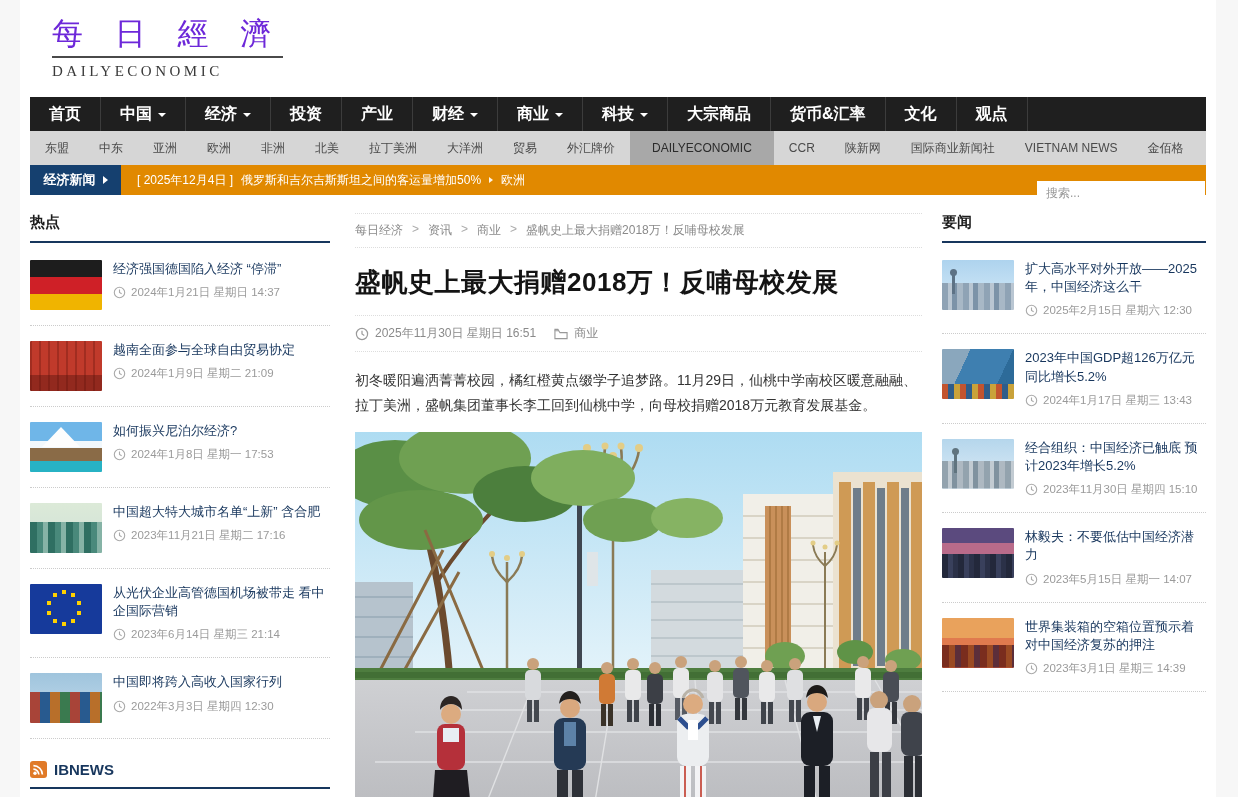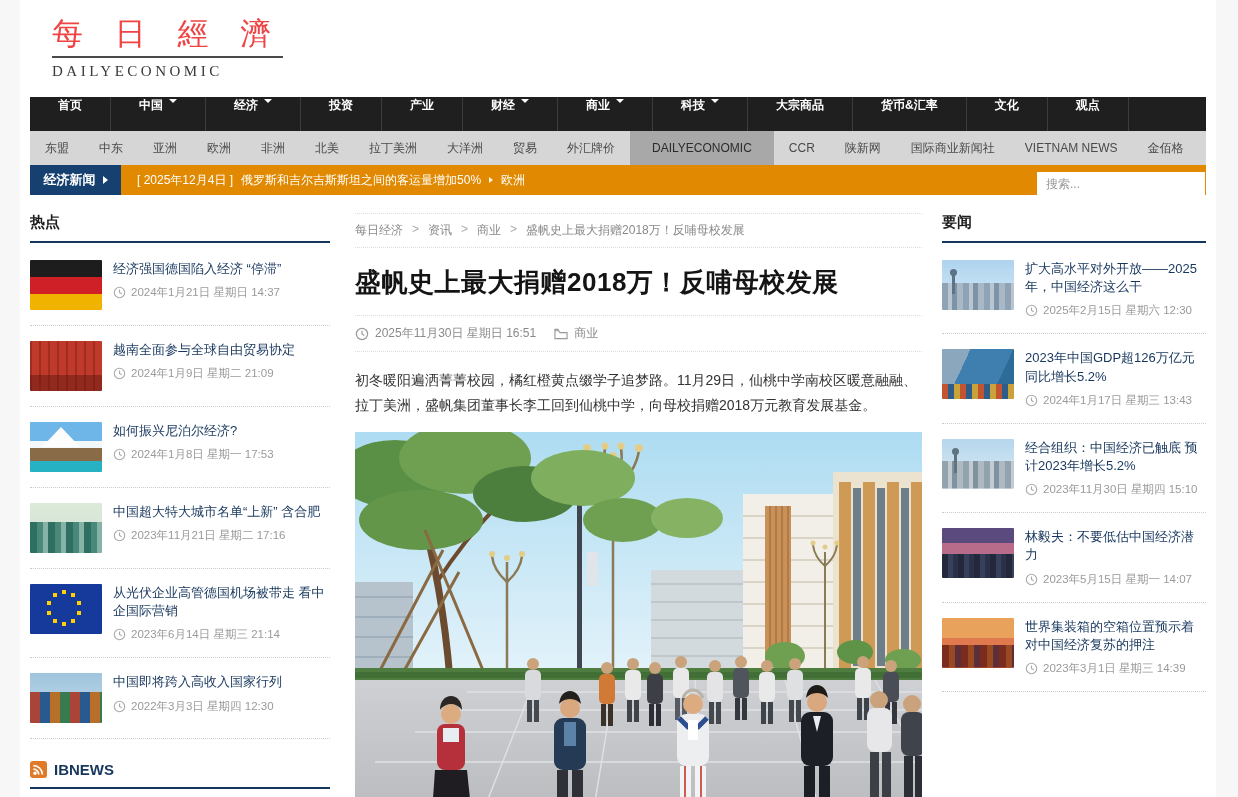--- a/index.html
+++ b/index.html
@@ -2,40 +2,40 @@
 <html><head>
 <meta charset="utf-8">
 <style>
   *{box-sizing:border-box;margin:0;padding:0}
   html,body{width:1238px;height:797px;overflow:hidden}
   body{background:#f7f7f7;font-family:"Liberation Sans",sans-serif;color:#222}
   .page{width:1196px;margin-left:20px;background:#fff;min-height:797px;padding:0 10px}
 
   
   .header{height:97px;display:flex;align-items:center;padding-left:22px}
-  .logo-cn{font-family:"Liberation Serif","DejaVu Serif",serif;font-size:31px;letter-spacing:12px;color:#ef4444;border-bottom:2px solid #4a4a4a;padding-bottom:7px;line-height:1;white-space:nowrap}
+  .logo-cn{font-family:"Liberation Serif","DejaVu Serif",serif;font-size:31px;letter-spacing:12px;color:#6d28d9;border-bottom:2px solid #4a4a4a;padding-bottom:7px;line-height:1;white-space:nowrap}
   .logo-en{font-family:"Liberation Serif","DejaVu Serif",serif;font-size:15px;letter-spacing:3.5px;color:#3a3a3a;margin-top:5px}
 
   
   .navbar{display:flex;height:34px;background:#1f1f1f}
-  .nav-item{display:flex;align-items:flex-start;gap:6px;padding:0 28px;color:#fff;font-size:12px;font-weight:bold;border-right:1px solid #3c3c3c;cursor:pointer;white-space:nowrap}
+  .nav-item{display:flex;align-items:center;gap:6px;padding:0 19px;color:#fff;font-size:16px;font-weight:bold;border-right:1px solid #3c3c3c;cursor:pointer;white-space:nowrap}
   .caret{width:0;height:0;border-left:4px solid transparent;border-right:4px solid transparent;border-top:4px solid #fff;margin-top:2px}
 
   
   .subnav{display:flex;height:34px;background:#d6d6d6;align-items:stretch}
   .subnav-item{display:flex;align-items:center;padding:0 15px;font-size:12px;color:#4a4a4a;cursor:pointer;white-space:nowrap}
   .subnav-item.active{background:#a8a8a8;color:#2b2b2b;padding:0 22px}
 
   
   .ticker{display:flex;height:30px;position:relative}
   .ticker-label{width:91px;background:#15406f;color:#fff;font-size:13px;font-weight:bold;display:flex;align-items:center;justify-content:center;gap:7px;flex:none;cursor:pointer}
   .tri-right{width:0;height:0;border-top:4px solid transparent;border-bottom:4px solid transparent;border-left:5px solid #fff}
   .tri-right.sm{border-top-width:3px;border-bottom-width:3px;border-left-width:4px;opacity:.9}
   .ticker-body{flex:1;background:#e18900;color:#fff;font-size:12px;display:flex;align-items:center;gap:8px;padding-left:16px;overflow:hidden}
-  .search-input{position:absolute;right:1px;top:7px;width:168px;height:24px;border:none;outline:none;padding:12px 9px;font-size:12px;color:#444;font-family:inherit;background:#fff}
+  .search-input{position:absolute;right:1px;top:16px;width:168px;height:24px;border:none;outline:none;padding:12px 9px;font-size:12px;color:#444;font-family:inherit;background:#fff}
   .search-input::placeholder{color:#999}
 
   
   .main{display:flex;padding-top:18px}
   .col-left{width:300px;flex:none}
   .col-center{width:567px;flex:none;margin-left:25px}
   .col-right{flex:1;margin-left:20px;min-width:0}
 
   .section-head{font-size:15px;font-weight:bold;color:#1d1d1d;padding-bottom:9px;border-bottom:2px solid #17365d;margin-bottom:2px}
   .news-list{}

